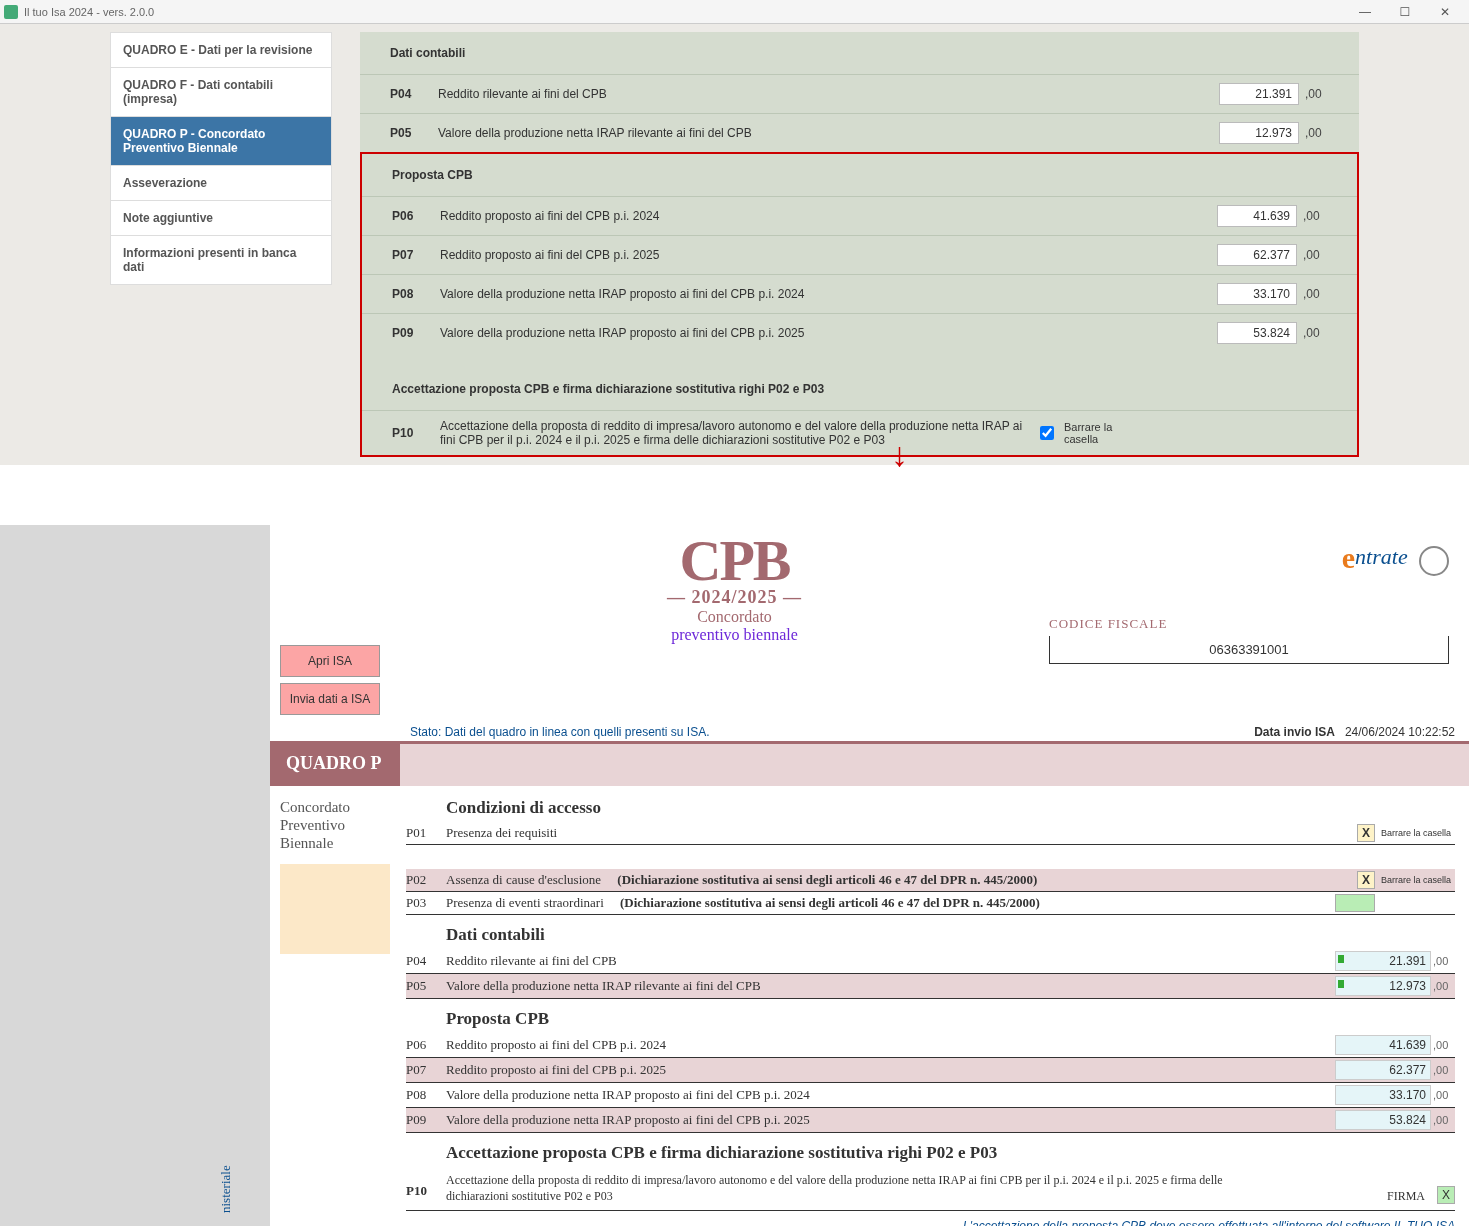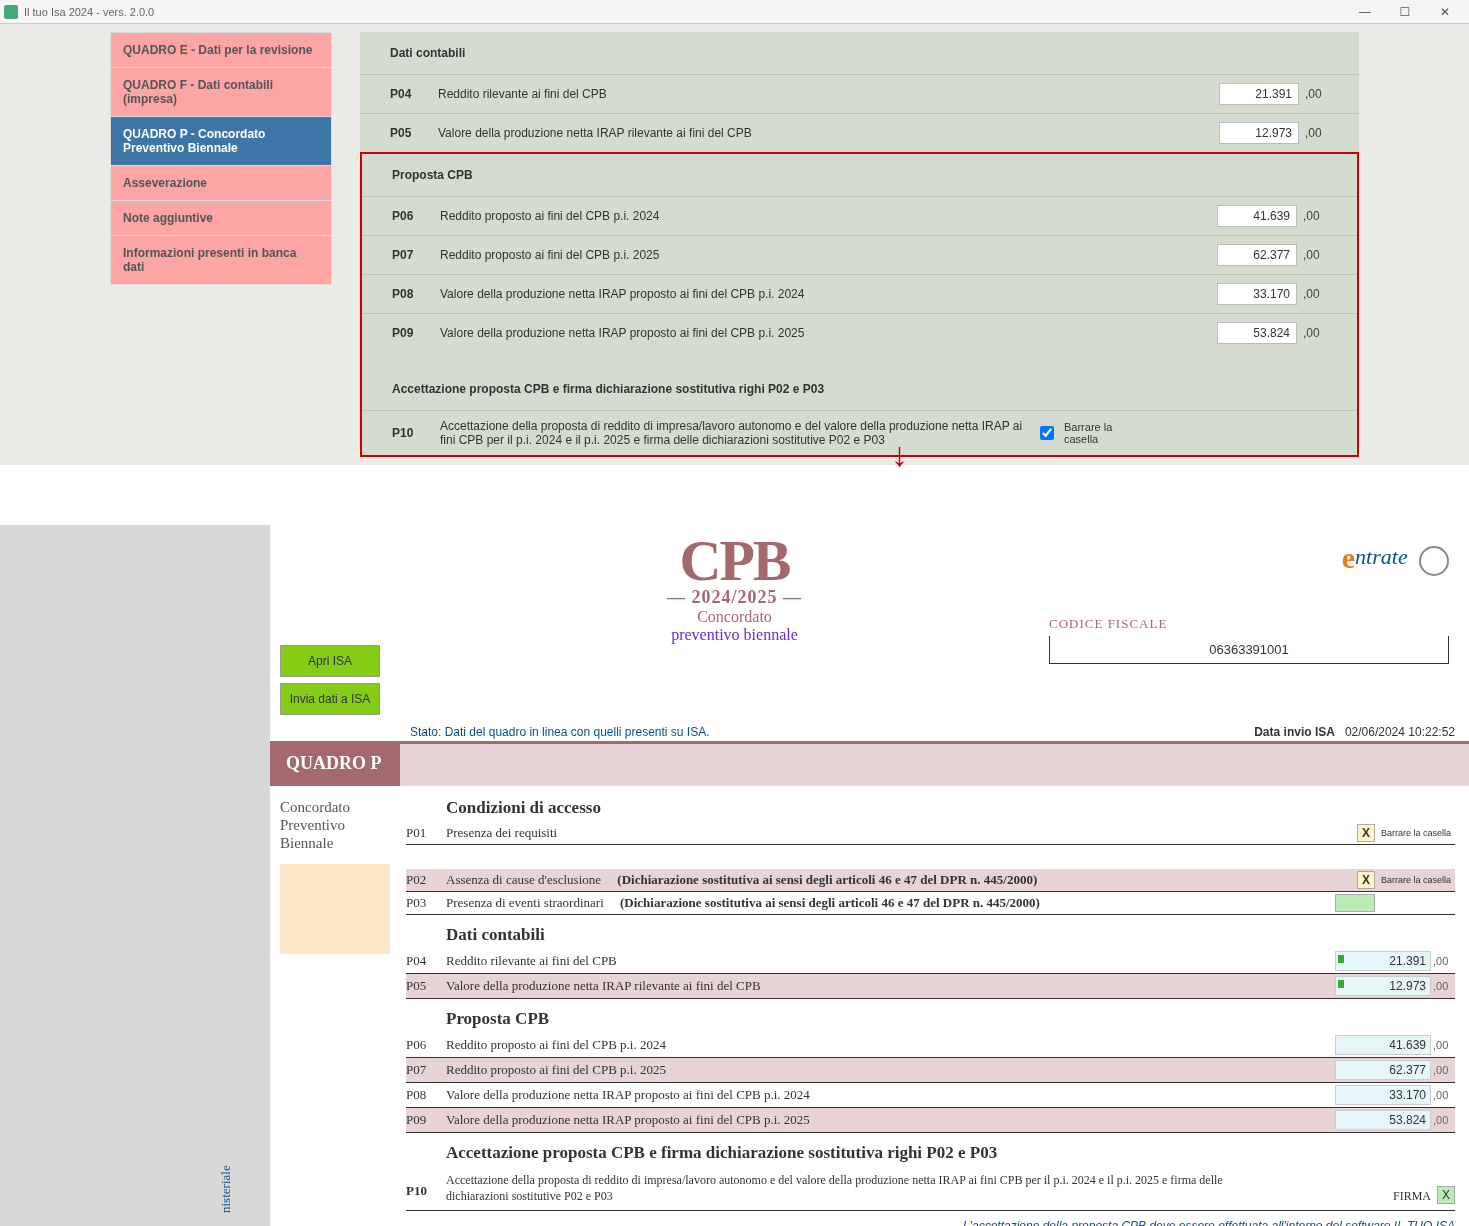--- a/index.html
+++ b/index.html
@@ -8,21 +8,21 @@
   
   .titlebar { display: flex; justify-content: space-between; align-items: center; background: #f5f5f5; height: 24px; padding: 0 4px; border-bottom: 1px solid #ccc; }
   .titlebar .left { display: flex; align-items: center; gap: 6px; font-size: 11px; color: #666; }
   .titlebar .left .appicon { width: 14px; height: 14px; background: #4a7; border-radius: 2px; }
   .titlebar .winctrls { display: flex; }
   .titlebar .winctrls .btn { width: 40px; height: 20px; display: flex; align-items: center; justify-content: center; font-size: 12px; color: #555; }
 
   
   .upper-app { display: flex; background: #eceae6; padding: 8px 0 0 0; }
   .sidebar { width: 340px; padding: 0 8px 0 110px; }
-  .sidebar .item { background: #fca5a5; border: 1px solid #ddd; border-bottom: none; padding: 10px 12px; font-size: 12px; color: #555; font-weight: bold; }
+  .sidebar .item { background: #ffffff; border: 1px solid #ddd; border-bottom: none; padding: 10px 12px; font-size: 12px; color: #555; font-weight: bold; }
   .sidebar .item:last-child { border-bottom: 1px solid #ddd; }
   .sidebar .item.active { background: #3c75a6; color: #fff; }
 
   .upper-main { flex: 1; background: #eceae6; padding: 0 110px 8px 20px; }
   .form-box { background: #d5dccf; }
   .form-box.red-border { border: 2px solid #c00; }
   .section-head { padding: 14px 30px; font-weight: bold; font-size: 12px; color: #333; }
   .row { display: flex; align-items: center; padding: 8px 30px; border-top: 1px solid #bcc7b6; }
   .row .code { width: 48px; font-weight: bold; font-size: 12px; }
   .row .label { flex: 1; font-size: 12px; color: #333; }
@@ -35,21 +35,21 @@
   .arrow-zone { background: #fff; display: flex; justify-content: center; align-items: center; height: 60px; position: relative; padding-left: 330px; }
   .arrow { color: #c00; font-size: 34px; position: absolute; top: -30px; }
 
   
   .lower-wrap { display: flex; background: #fff; }
   .lower-left-margin { width: 270px; background: #d8d8d8; }
   .lower-doc { flex: 1; background: #fff; position: relative; }
 
   .doc-header { display: flex; padding: 10px 20px 0 10px; }
   .doc-header .left-btns { width: 120px; padding-top: 110px; }
-  .doc-header .left-btns .btn { display: block; background: #84cc16; border: 1px solid #999; padding: 8px 0; width: 100px; text-align: center; font-size: 12px; margin-bottom: 6px; }
+  .doc-header .left-btns .btn { display: block; background: #fca5a5; border: 1px solid #999; padding: 8px 0; width: 100px; text-align: center; font-size: 12px; margin-bottom: 6px; }
   .doc-header .center-logo { flex: 1; text-align: center; padding-left: 20px; }
   .cpb-logo { font-family: Georgia, serif; font-size: 58px; font-weight: bold; color: #a3696f; letter-spacing: -2px; line-height: 0.9; }
   .cpb-years { color: #a3696f; font-size: 18px; font-family: Georgia, serif; font-weight: bold; letter-spacing: 1px; }
   .cpb-sub1 { color: #a3696f; font-size: 16px; font-family: Georgia, serif; }
   .cpb-sub2 { color: #6d28d9; font-size: 16px; font-family: Georgia, serif; }
   .doc-header .right-logos { width: 400px; text-align: right; padding-top: 6px; }
   .agenzia-logo { font-family: Georgia, serif; font-size: 22px; font-style: italic; color: #0a4f8f; }
   .agenzia-logo .orange { color: #e97b1e; font-weight: bold; font-style: normal; font-size: 30px; vertical-align: -4px; }
   .emblem { display: inline-block; width: 30px; height: 30px; border: 2px solid #888; border-radius: 50%; margin-left: 8px; vertical-align: middle; }
   .cf-box { margin-top: 40px; }
@@ -80,21 +80,21 @@
   .doc-row .gbox { width: 40px; height: 18px; background: #b9edb5; border: 1px solid #aaa; }
   .doc-row .hint { font-size: 9px; padding-left: 6px; width: 80px; }
   .doc-row .val-wrap { width: 120px; display: flex; align-items: center; }
   .doc-row .val { flex: 1; text-align: right; background: #e5f5f8; border: 1px solid #ccc; padding: 2px 4px; font-size: 12px; position: relative; }
   .doc-row .val .marker { position: absolute; left: 2px; top: 3px; width: 6px; height: 8px; background: #3a3; }
   .doc-row .val-dec { width: 24px; font-size: 11px; color: #666; padding-left: 2px; }
 
   .p10-wrap { display: flex; border-bottom: 1px solid #333; padding: 6px 0; }
   .p10-wrap .code { width: 40px; font-family: Georgia, serif; font-weight: bold; font-size: 13px; padding-top: 10px; }
   .p10-wrap .desc { flex: 1; font-family: Georgia, serif; font-size: 12px; line-height: 1.3; }
-  .p10-wrap .firma { width: 220px; display: flex; align-items: flex-end; justify-content: flex-end; gap: 6px; }
+  .p10-wrap .firma { width: 220px; display: flex; align-items: flex-end; justify-content: flex-end; gap: 12px; }
   .p10-wrap .firma .flbl { font-family: Georgia, serif; font-size: 12px; }
   .p10-wrap .firma .fbox { width: 18px; height: 18px; background: #b9edb5; border: 1px solid #aaa; text-align: center; font-size: 12px; line-height: 16px; }
 
   .footer-note { text-align: right; font-style: italic; font-size: 12px; color: #0a4f8f; padding: 4px 14px 0 0; }
 
   .vertical-label { position: absolute; left: -36px; bottom: 20px; transform: rotate(-90deg); transform-origin: left bottom; color: #0a4f8f; font-size: 13px; font-family: Georgia, serif; }
 </style>
 </head>
 <body>
 
@@ -202,21 +202,21 @@
         <div class="cf-box">
           <div class="cf-label">CODICE FISCALE</div>
           <div class="cf-field">06363391001</div>
         </div>
       </div>
     </div>
 
     <div class="status-line">
       <span class="status-txt">Stato: Dati del quadro in linea con quelli presenti su ISA.</span>
       <span class="date-lbl">Data invio ISA</span>
-      <span>02/06/2024 10:22:52</span>
+      <span>24/06/2024 10:22:52</span>
     </div>
 
     <div class="quadro-bar">
       <div class="qp">QUADRO P</div>
       <div class="rest"></div>
     </div>
 
     <div class="doc-body">
       <div class="doc-sidebar">
         <div class="subtitle">Concordato Preventivo Biennale</div>

